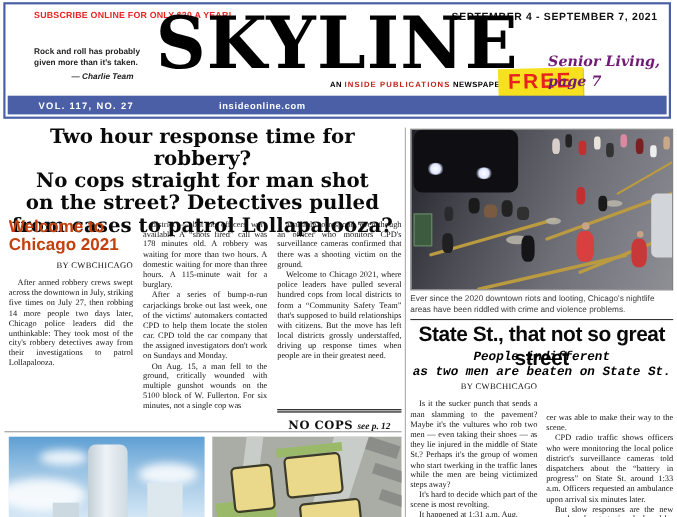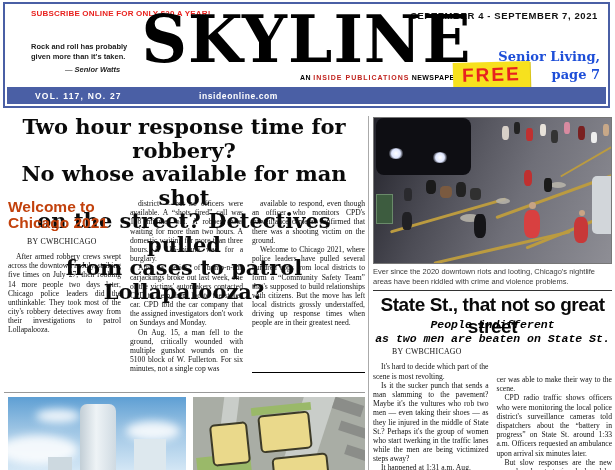--- a/index.html
+++ b/index.html
@@ -20,40 +20,40 @@
             font-family:"DejaVu Serif","Liberation Serif",serif;font-weight:bold;
             font-size:63px;letter-spacing:1px;line-height:1;color:#000;
             transform:scaleY(1.04);}
   .tagline{position:absolute;right:148px;top:70px;font-family:"Liberation Sans",sans-serif;
            font-weight:bold;font-size:7px;letter-spacing:.4px;color:#000;}
   .tagline .brand{color:#c0231e;letter-spacing:1px;}
   .free-badge{position:absolute;right:78px;top:58px;background:#f7e11e;color:#e8221f;
               font-family:"Liberation Sans",sans-serif;font-weight:bold;font-size:19px;
               letter-spacing:2px;padding:2px 9px 3px 9px;transform:rotate(-1.5deg);
               box-shadow:1px 1px 0 #d9c419;}
-  .promo{position:absolute;right:8px;top:44px;color:#1d4ed8;text-align:right;
+  .promo{position:absolute;right:8px;top:44px;color:#701a75;
          font-family:"DejaVu Serif","Liberation Serif",serif;font-weight:bold;
-         font-size:13px;line-height:1.35;}
+         font-style:italic;font-size:13px;line-height:1.35;}
   .blue-bar{position:absolute;left:2px;right:2px;bottom:2px;height:17px;background:#4a5fa5;
             color:#fff;font-family:"Liberation Sans",sans-serif;font-weight:bold;
             font-size:8.5px;display:flex;align-items:center;letter-spacing:.4px;}
   .blue-bar .vol{width:150px;padding-left:28px;letter-spacing:1.2px;}
   .blue-bar .coverage{flex:1;text-align:center;}
   .blue-bar .site{width:130px;text-align:left;padding-left:14px;letter-spacing:.6px;}
   
   .main-headline{position:absolute;left:4px;top:115px;width:360px;text-align:center;
                  font-family:"DejaVu Serif","Liberation Serif",serif;font-weight:bold;
-                 font-size:21px;line-height:1.12;color:#0a0a0a;}
+                 font-size:18px;line-height:1.12;color:#0a0a0a;}
   .columns{position:absolute;left:8px;top:199px;width:357px;height:190px;display:flex;gap:9px;
            font-size:7.6px;line-height:1.21;text-align:justify;overflow:hidden;}
   .col{flex:1;min-width:0;}
   .col p{margin:0;text-indent:8px;}
   .story-subhead{font-family:"Liberation Sans",sans-serif;font-weight:bold;font-size:15.5px;
                  line-height:1.05;text-align:left;margin:0 0 5px 0;color:#c2410c;}
-  .byline{font-size:7.8px;letter-spacing:.3px;text-align:left;margin:0 0 6px 0;padding-left:19px;}
+  .byline{font-size:7.8px;letter-spacing:.3px;text-align:right;margin:0 0 6px 0;padding-left:19px;}
   .jump{position:absolute;left:252px;top:374px;width:113px;text-align:center;
         border-top:1px solid #000;border-bottom:0;padding-top:2px;}
   .jump-rule2{position:absolute;left:252px;top:372px;width:113px;border-top:1px solid #000;}
   .jump b{font-family:"DejaVu Serif",serif;font-size:10.5px;letter-spacing:.5px;}
   .jump i{font-size:8.5px;font-weight:bold;}
   .img-row-rule{position:absolute;left:4px;top:392px;width:361px;border-top:1px solid #999;}
   
   .render-img{position:absolute;left:8px;top:397px;width:178px;height:80px;overflow:hidden;
               background:linear-gradient(180deg,#5e9fd4 0%,#9cc4e4 40%,#dcecf8 100%);}
   .cloud{position:absolute;background:#fff;border-radius:50%;filter:blur(4px);opacity:.85;}
@@ -102,37 +102,37 @@
 
   <div class="header-box">
     <div class="subscribe">
       <span>SUBSCRIBE ONLINE FOR ONLY $20 A YEAR!</span><br>
     </div>
     <div class="date-range">SEPTEMBER 4 - SEPTEMBER 7, 2021</div>
     <div class="masthead">SKYLINE</div>
     <div class="quote">
       <span>Rock and roll has probably</span><br>
       <span>given more than it's taken.</span>
-      <span class="attr">— Senior Watts</span>
+      <span class="attr">— Charlie Team</span>
     </div>
     <div class="tagline"><span>AN </span><span class="brand">INSIDE PUBLICATIONS</span><span> NEWSPAPER</span></div>
     <div class="free-badge">FREE</div>
     <div class="promo">
       <span>Senior Living,</span><br>
       <span>page 7</span>
     </div>
     <div class="blue-bar">
       <span class="vol">VOL. 117, NO. 27</span>
       <span class="site">insideonline.com</span>
     </div>
   </div>
 
   <div class="main-headline">
     <span>Two hour response time for robbery?</span><br>
-    <span>No whose available for man shot</span><br>
+    <span>No cops straight for man shot</span><br>
     <span>on the street? Detectives pulled</span><br>
     <span>from cases to patrol Lollapalooza?</span>
   </div>
 
   <div class="columns">
     <div class="col">
       <h2 class="story-subhead">
         <span>Welcome to</span><br>
         <span>Chicago 2021</span>
       </h2>
@@ -144,20 +144,24 @@
       <p>After a series of bump-n-run carjackings broke out last week, one of the victims' automakers contacted CPD to help them locate the stolen car. CPD told the car company that the assigned investigators don't work on Sundays and Monday.</p>
       <p>On Aug. 15, a man fell to the ground, critically wounded with multiple gunshot wounds on the 5100 block of W. Fullerton. For six minutes, not a single cop was</p>
     </div>
     <div class="col">
       <p>available to respond, even though an officer who monitors CPD's surveillance cameras confirmed that there was a shooting victim on the ground.</p>
       <p>Welcome to Chicago 2021, where police leaders have pulled several hundred cops from local districts to form a “Community Safety Team” that's supposed to build relationships with citizens. But the move has left local districts grossly understaffed, driving up response times when people are in their greatest need.</p>
     </div>
   </div>
 
   <div class="jump-rule2"></div>
+  <div class="jump">
+    <b>NO COPS</b>
+    <i>see p. 12</i>
+  </div>
 
   <div class="img-row-rule"></div>
 
   <div class="render-img">
     <div class="cloud" style="left:-10px;top:38px;width:80px;height:30px;"></div>
     <div class="cloud" style="left:28px;top:12px;width:44px;height:14px;"></div>
     <div class="cloud" style="left:118px;top:24px;width:54px;height:20px;"></div>
     <div class="tower3"></div>
     <div class="tower2"></div>
     <div class="tower"></div>
@@ -224,22 +228,22 @@
   <div class="story2-rule"></div>
   <div class="story2-headline">State St., that not so great street</div>
   <div class="story2-deck">
     <span>People indifferent</span><br>
     <span>as two men are beaten on State St.</span>
   </div>
 
   <div class="columns2">
     <div class="col">
       <div class="byline">BY CWBCHICAGO</div>
+      <p>Is it the sucker punch that sends a man slamming to the pavement? Maybe it's the vultures who rob two men — even taking their shoes — as they lie injured in the middle of State St.? Perhaps it's the group of women who start twerking in the traffic lanes while the men are being victimized steps away?</p>
       <p>It's hard to decide which part of the scene is most revolting.</p>
-      <p>Is it the sucker punch that sends a man slamming to the pavement? Maybe it's the vultures who rob two men — even taking their shoes — as they lie injured in the middle of State St.? Perhaps it's the group of women who start twerking in the traffic lanes while the men are being victimized steps away?</p>
       <p>It happened at 1:31 a.m. Aug.</p>
     </div>
     <div class="col">
       <p style="text-indent:0;margin-top:28px;">cer was able to make their way to the scene.</p>
       <p>CPD radio traffic shows officers who were monitoring the local police district's surveillance cameras told dispatchers about the “battery in progress” on State St. around 1:33 a.m. Officers requested an ambulance upon arrival six minutes later.</p>
       <p>But slow responses are the new normal under strategies deployed by CPD Supt. David Brown, whose master plan has stripped local police districts of officers.</p>
     </div>
   </div>
 
 </div>

